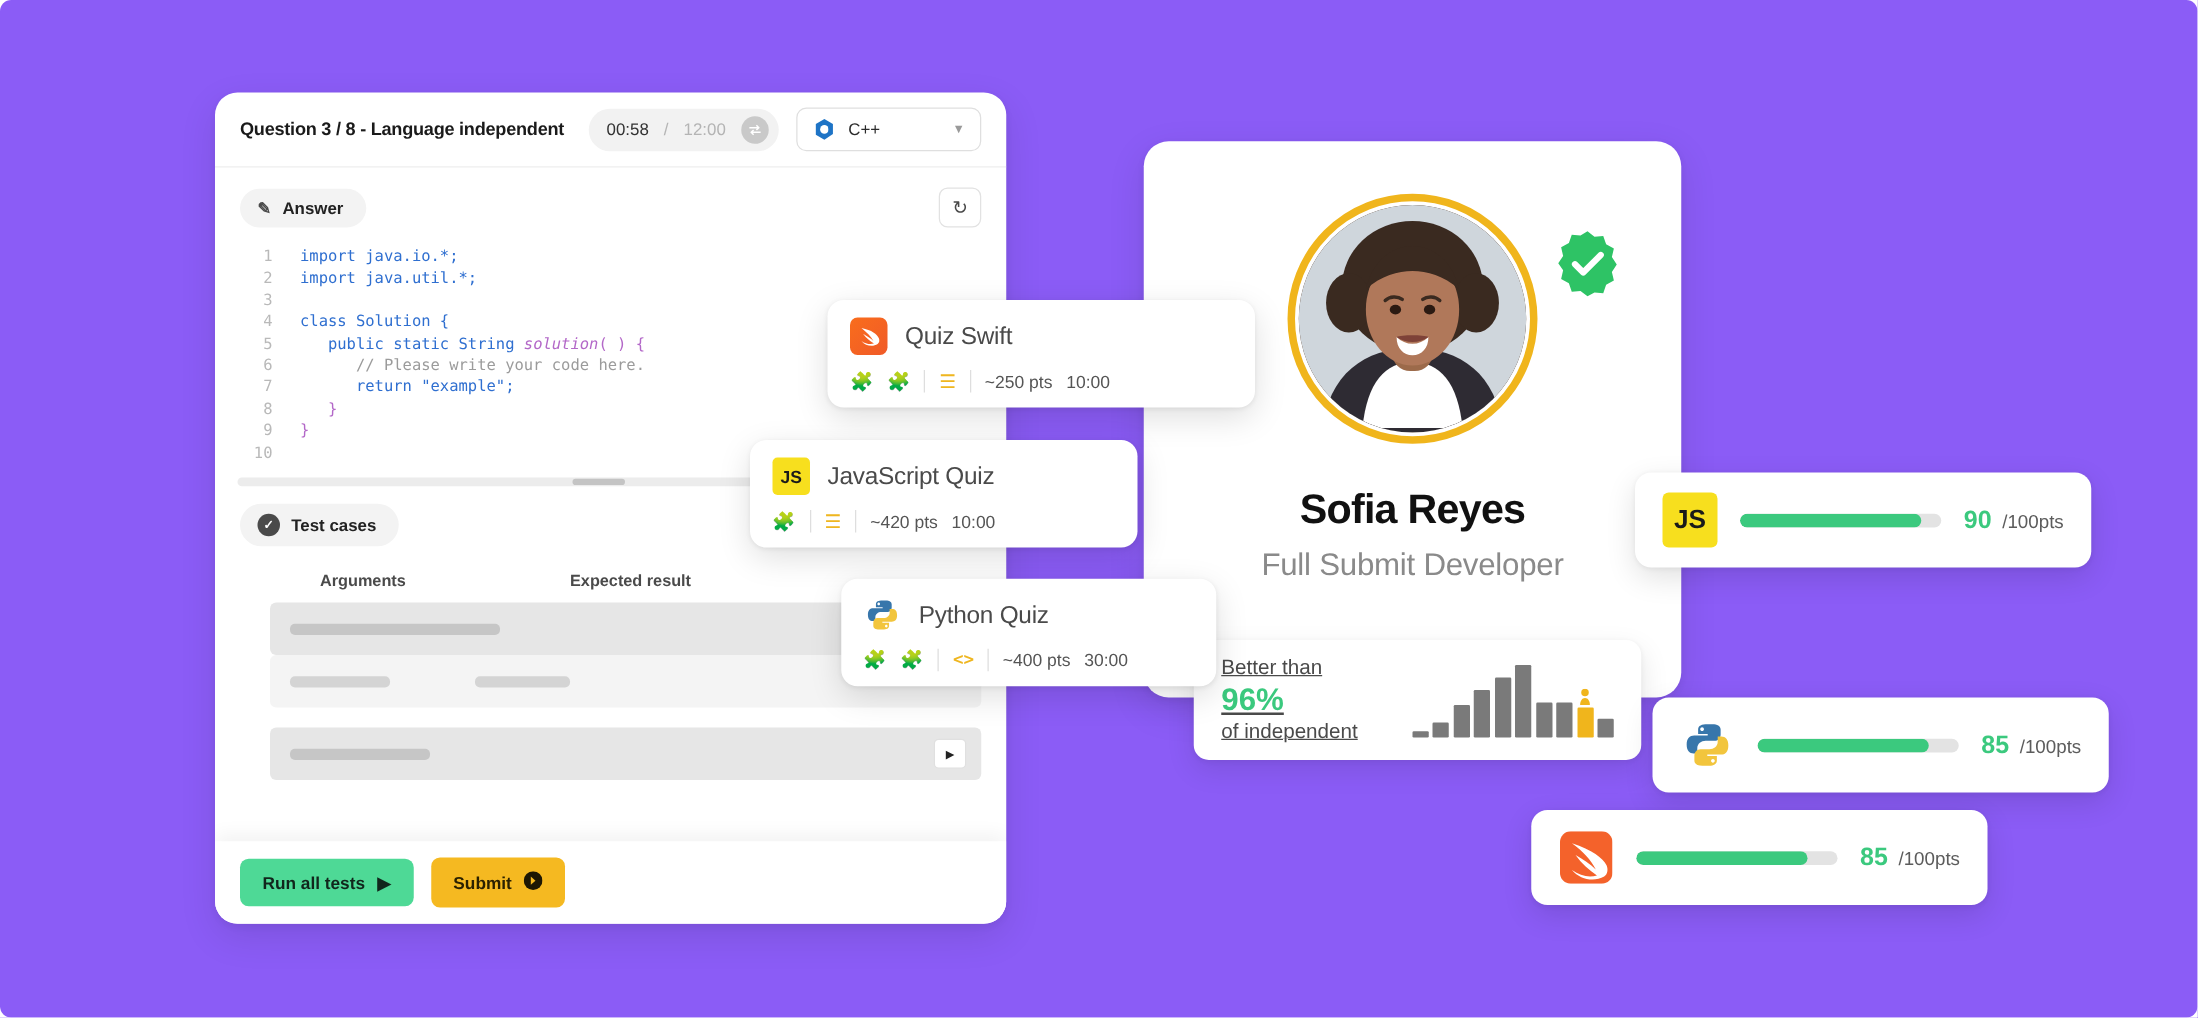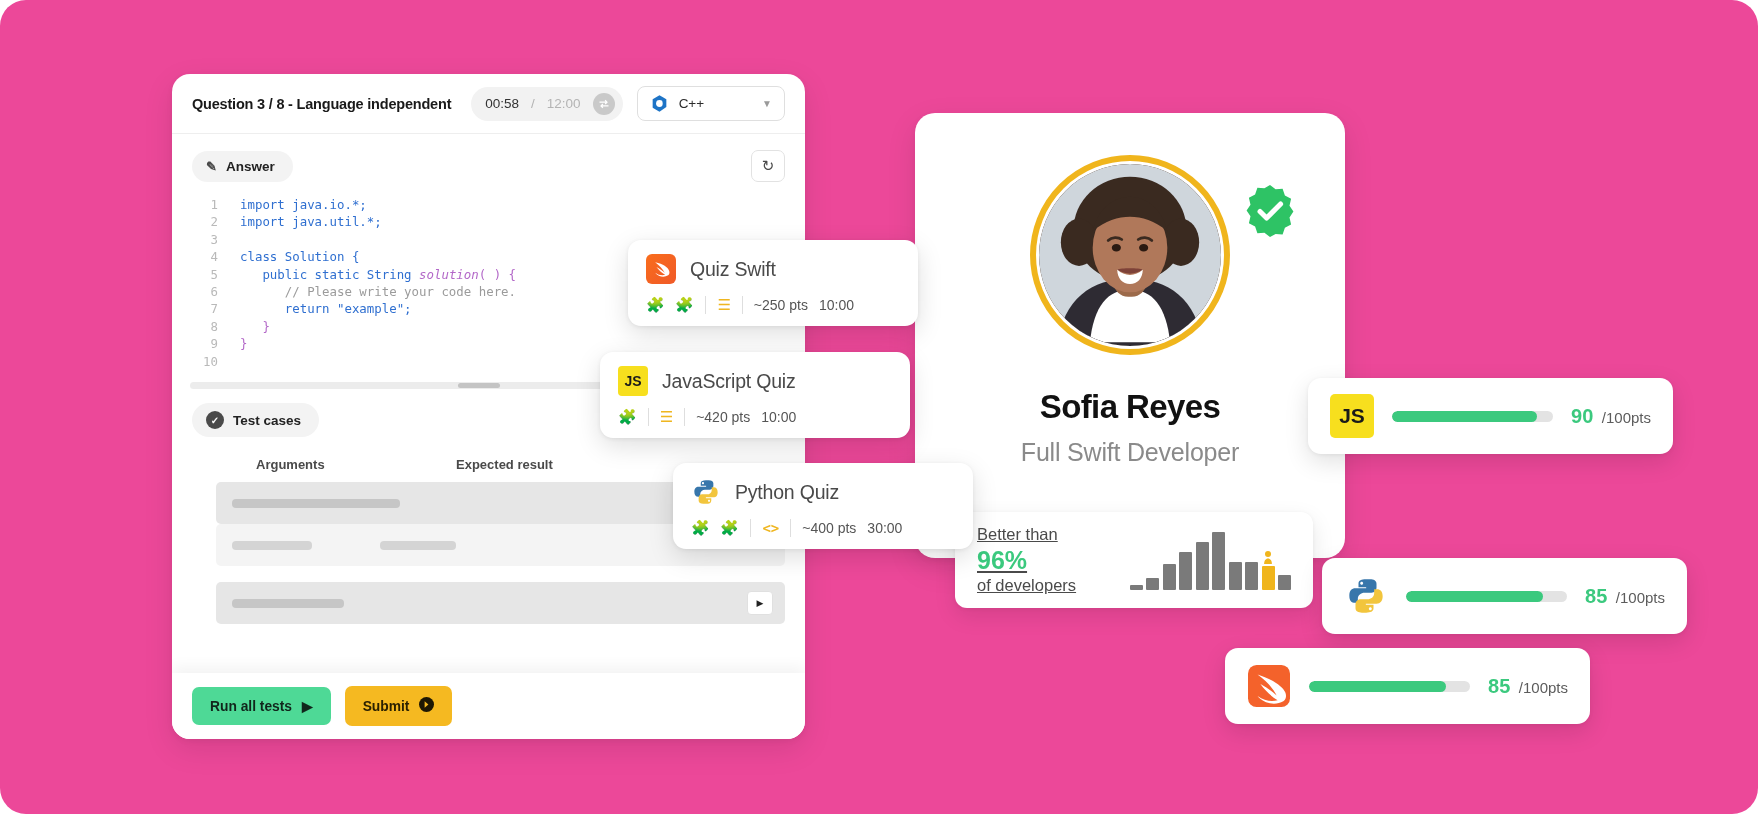--- a/index.html
+++ b/index.html
@@ -5,22 +5,22 @@
   * { box-sizing: border-box; margin: 0; padding: 0; }
   html, body {
     width: 1758px; height: 814px;
     background: #ffffff;
     font-family: "Liberation Sans", sans-serif;
     overflow: hidden;
   }
   #stage {
     position: relative;
     width: 1758px; height: 814px;
-    background: #ec4899;
-    border-radius: 26px;
+    background: #8b5cf6;
+    border-radius: 9px;
   }
 
   
   .exercise-card {
     position: absolute;
     left: 172px; top: 74px;
     width: 633px; height: 665px;
     background: #ffffff;
     border-radius: 18px;
     box-shadow: 0 10px 30px rgba(0,0,0,0.10), 0 2px 6px rgba(0,0,0,0.05);
@@ -398,49 +398,49 @@
         </svg>
       </div>
       <span class="verified">
         <svg width="56" height="56" viewBox="0 0 56 56">
           <path d="M28 2l5.6 4.3 7-.6 2.3 6.7 6.2 3.4-1.6 6.9 3.9 5.9-3.9 5.9 1.6 6.9-6.2 3.4-2.3 6.7-7-.6L28 54l-5.6-4.3-7 .6-2.3-6.7-6.2-3.4 1.6-6.9L4.6 27.6l3.9-5.9-1.6-6.9 6.2-3.4 2.3-6.7 7 .6z" fill="#2EC365"></path>
           <path d="M18 28.4l6.6 6.6L38.6 21" stroke="#fff" stroke-width="5" fill="none" stroke-linecap="round" stroke-linejoin="round"></path>
         </svg>
       </span>
     </div>
     <div class="p-name">Sofia Reyes</div>
-    <div class="p-role">Full Swift Developer</div>
+    <div class="p-role">Full Submit Developer</div>
   </div>
 
   <div class="stat-card">
     <div class="stat-text">
       <span>Better than</span>
       <span class="stat-pct">96%</span>
-      <span>of developers</span>
+      <span>of independent</span>
     </div>
     <div class="hist" id="hist">
         <div class="hist-bar" style="height: 5px;"></div>
         <div class="hist-bar" style="height: 11.6px;"></div>
         <div class="hist-bar" style="height: 25.52px;"></div>
         <div class="hist-bar" style="height: 38.28px;"></div>
         <div class="hist-bar" style="height: 47.56px;"></div>
         <div class="hist-bar" style="height: 58px;"></div>
         <div class="hist-bar" style="height: 27.84px;"></div>
         <div class="hist-bar" style="height: 27.84px;"></div>
         <div class="hist-bar hl" style="height: 24.36px;">
           <span class="pin"><svg width="9" height="14" viewBox="0 0 9 14">
               <circle cx="4.5" cy="3" r="3" fill="#F0B51C"></circle>
               <path d="M0.6 13c0-3.4 1.6-5.6 3.9-5.6S8.4 9.6 8.4 13z" fill="#F0B51C"></path>
             </svg></span>
         </div>
         <div class="hist-bar" style="height: 15.08px;"></div>
       </div>
   </div>
 
-  <div class="quiz-card" style="left:628px; top:240px; width:290px;">
+  <div class="quiz-card" style="left:662px; top:240px; width:342px;">
     <div class="qc-head">
       <span class="ico-sq ico-swift">
         <svg width="20" height="20" viewBox="0 0 24 24">
           <path d="M5 4c5 4 9 8 11.5 12.5C14 14 10 11.5 6.5 9.5c3 4 6.5 7 10.5 9.5-3.5 1-8 .5-12-2.5 4 5 11 6 15.5 3 1.8-1.2 2-3.5 1.2-5.5C20 10 15 6 5 4z" fill="#fff"></path>
         </svg>
       </span>
       <span class="qc-title">Quiz Swift</span>
     </div>
     <div class="qc-meta">
       <span class="puz">🧩</span>

